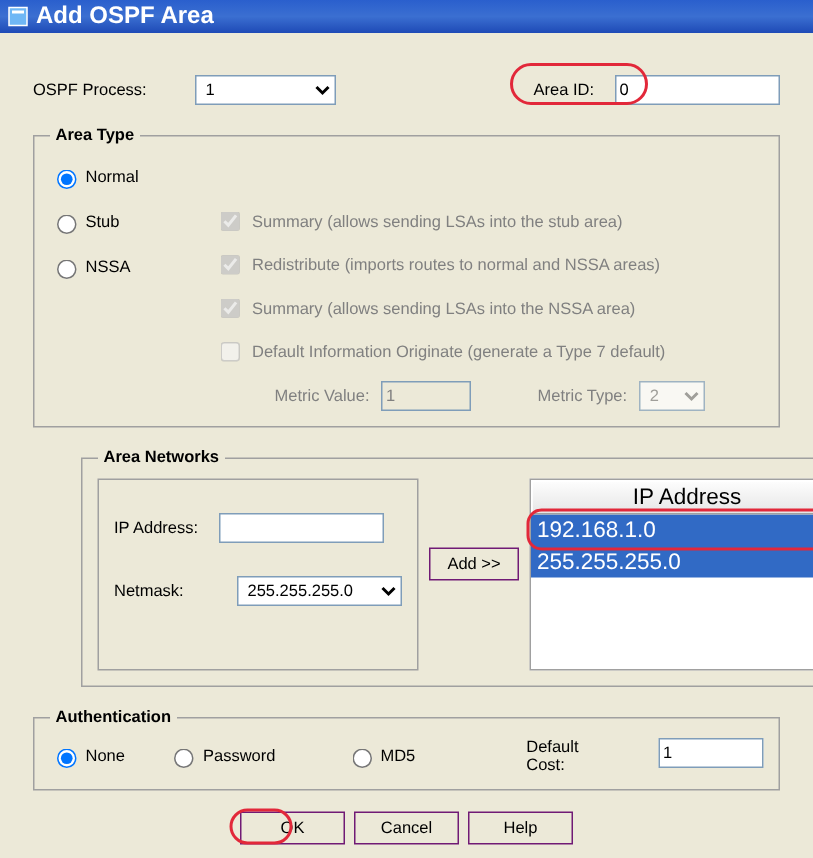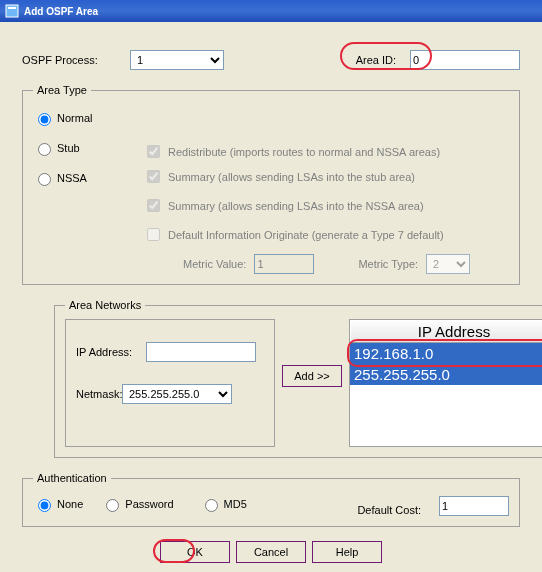--- a/index.html
+++ b/index.html
@@ -14,21 +14,21 @@
     overflow: hidden;
   }
   .titlebar {
     height: 22px;
     background: linear-gradient(to bottom, #2A5FCD, #3B6FD1, #1E4AB6);
     color: #fff;
     display: flex;
     align-items: center;
     padding: 0 4px;
     font-weight: bold;
-    font-size: 10px;
+    font-size: 16px;
   }
   .titlebar .icon {
     width: 16px; height: 16px;
     margin-right: 4px;
     display: inline-flex;
     align-items: center;
     justify-content: center;
   }
   .content {
     padding: 8px 22px 8px 22px;
@@ -43,21 +43,21 @@
     padding: 1px 2px;
   }
   .dropdown { appearance: auto; }
   fieldset {
     border: 1px solid #A0A0A0;
     margin: 14px 0 0 0;
     padding: 8px 10px 10px 10px;
     position: relative;
   }
   fieldset > legend {
-    font-weight: normal;
+    font-weight: bold;
     font-size: 11px;
     padding: 0 4px;
     color: #000;
   }
   .radio, .checkbox { margin-right: 4px; vertical-align: middle; }
   .radio-row { display: flex; align-items: center; margin: 6px 0; }
   .radio-row label { margin-left: 2px; }
   .check-row { display: flex; align-items: center; margin: 6px 0; }
   .check-row label { margin-left: 4px; color: #808080; }
   .btn {
@@ -141,27 +141,27 @@
         <div class="radio-row" style="margin-top:14px;">
           <input type="radio" class="radio" name="atype" style="">
           <label>Stub</label>
         </div>
         <div class="radio-row" style="margin-top:14px;">
           <input type="radio" class="radio" name="atype" style="">
           <label>NSSA</label>
         </div>
       </div>
       <div style="flex:1; padding-top:28px;">
+        <div class="check-row">
+          <input type="checkbox" class="checkbox" checked="" disabled="" style="">
+          <label>Summary (allows sending LSAs into the stub area)</label>
+        </div>
         <div class="check-row" style="margin-top:10px;">
           <input type="checkbox" class="checkbox" checked="" disabled="" style="">
           <label>Redistribute (imports routes to normal and NSSA areas)</label>
-        </div>
-        <div class="check-row">
-          <input type="checkbox" class="checkbox" checked="" disabled="" style="">
-          <label>Summary (allows sending LSAs into the stub area)</label>
         </div>
         <div class="check-row" style="margin-top:10px;">
           <input type="checkbox" class="checkbox" checked="" disabled="" style="">
           <label>Summary (allows sending LSAs into the NSSA area)</label>
         </div>
         <div class="check-row" style="margin-top:10px;">
           <input type="checkbox" class="checkbox" disabled="" style="">
           <label>Default Information Originate (generate a Type 7 default)</label>
         </div>
         <div class="row" style="margin-top:10px; gap:8px; padding-left:40px;">
@@ -179,21 +179,21 @@
 
   <fieldset style="position:relative;margin-left:32px;">
     <legend>Area Networks</legend>
     <div style="display:flex; gap:6px; align-items:flex-start;">
       <fieldset style="margin:0; width:210px; height:128px;">
         <div class="row" style="margin-top:14px;">
           <label class="field-label" style="width:70px;">IP Address:</label>
           <input type="text" class="textbox" style="width: 110px;" value="">
         </div>
         <div class="row" style="margin-top:22px;">
-          <label class="field-label" style="width:46px;">Netmask:</label>
+          <label class="field-label" style="width:82px;">Netmask:</label>
           <select class="dropdown" style="width:110px;">
             <option>255.255.255.0</option>
           </select>
         </div>
       </fieldset>
       <div style="display:flex; flex-direction:column; gap:18px; padding-top:46px; width:62px; align-items:center;">
         <button class="btn" style="min-width:60px;">Add &gt;&gt;</button>
       </div>
       <div class="table">
         <div class="table-head">
@@ -201,31 +201,31 @@
         </div>
         <div class="table-row selected">
           <div>192.168.1.0</div>
           <div>255.255.255.0</div>
         </div>
       </div>
     </div>
     <div class="annot-red" style="right:10px; top:28px; width:212px; height:28px; border-radius:10px;"></div>
   </fieldset>
 
-  <fieldset style="display:flex; align-items:flex-end; gap:18px;">
+  <fieldset style="display:flex; align-items:flex-start; gap:28px;">
     <legend>Authentication</legend>
     <div class="radio-row" style="margin:4px 0;">
       <input type="radio" class="radio" name="auth" checked="" style="">
       <label>None</label>
     </div>
     <div class="radio-row" style="margin:4px 0;">
       <input type="radio" class="radio" name="auth" style="">
       <label>Password</label>
     </div>
-    <div class="radio-row" style="margin:4px 8px;">
+    <div class="radio-row" style="margin:4px 18px;">
       <input type="radio" class="radio" name="auth" style="">
       <label>MD5</label>
     </div>
     <div style="flex:1"></div>
     <label class="field-label">Default Cost:</label>
     <input type="text" class="textbox" style="width: 70px;" value="1">
   </fieldset>
 
   <div class="footer-buttons" style="position:relative;">
     <button class="btn">OK</button>

